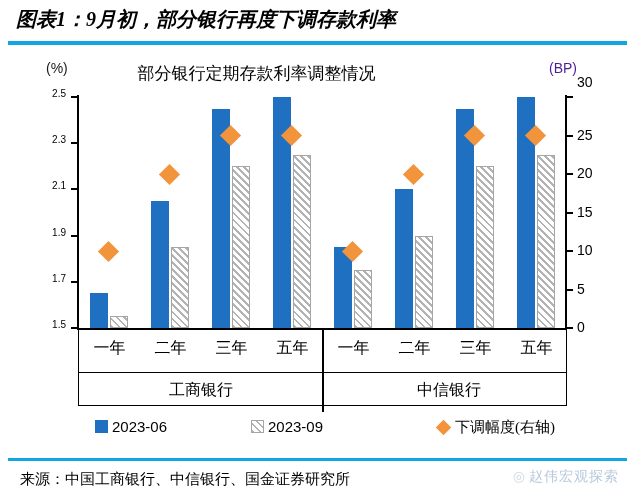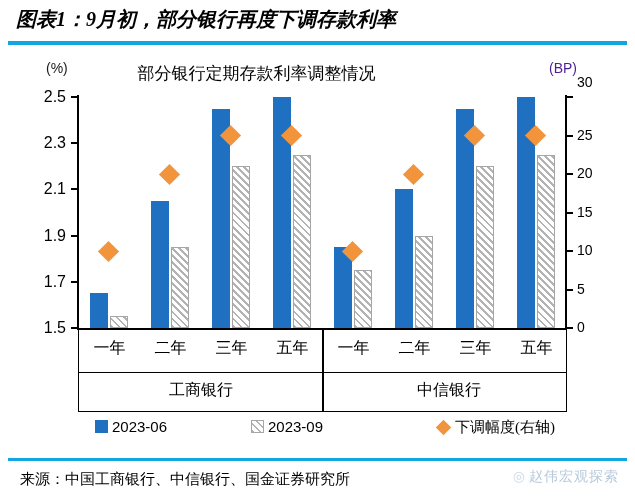--- a/index.html
+++ b/index.html
@@ -150,21 +150,21 @@
     background: #000000;
   }
   .tick-left { left: 71px; }
   .tick-right { left: 567px; }
 
   .ylabel-left {
     position: absolute;
     width: 40px;
     text-align: right;
     left: 26px;
-    font-size: 16px;
+    font-size: 10px;
     color: #000000;
   }
   .ylabel-right {
     position: absolute;
     width: 40px;
     text-align: left;
     left: 577px;
     font-size: 14px;
     color: #000000;
   }
@@ -213,21 +213,21 @@
     text-align: center;
     font-family: "Liberation Serif", "DejaVu Serif", serif;
     font-size: 16px;
     color: #000;
   }
   .grp-row {
     position: absolute;
     left: 78px;
     top: 322px;
     width: 489px;
-    height: 40px;
+    height: 34px;
     border-left: 1.5px solid #000;
     border-right: 1.5px solid #000;
     border-bottom: 1.5px solid #000;
     box-sizing: border-box;
   }
   .grp-label {
     position: absolute;
     top: 8px;
     width: 160px;
     text-align: center;

